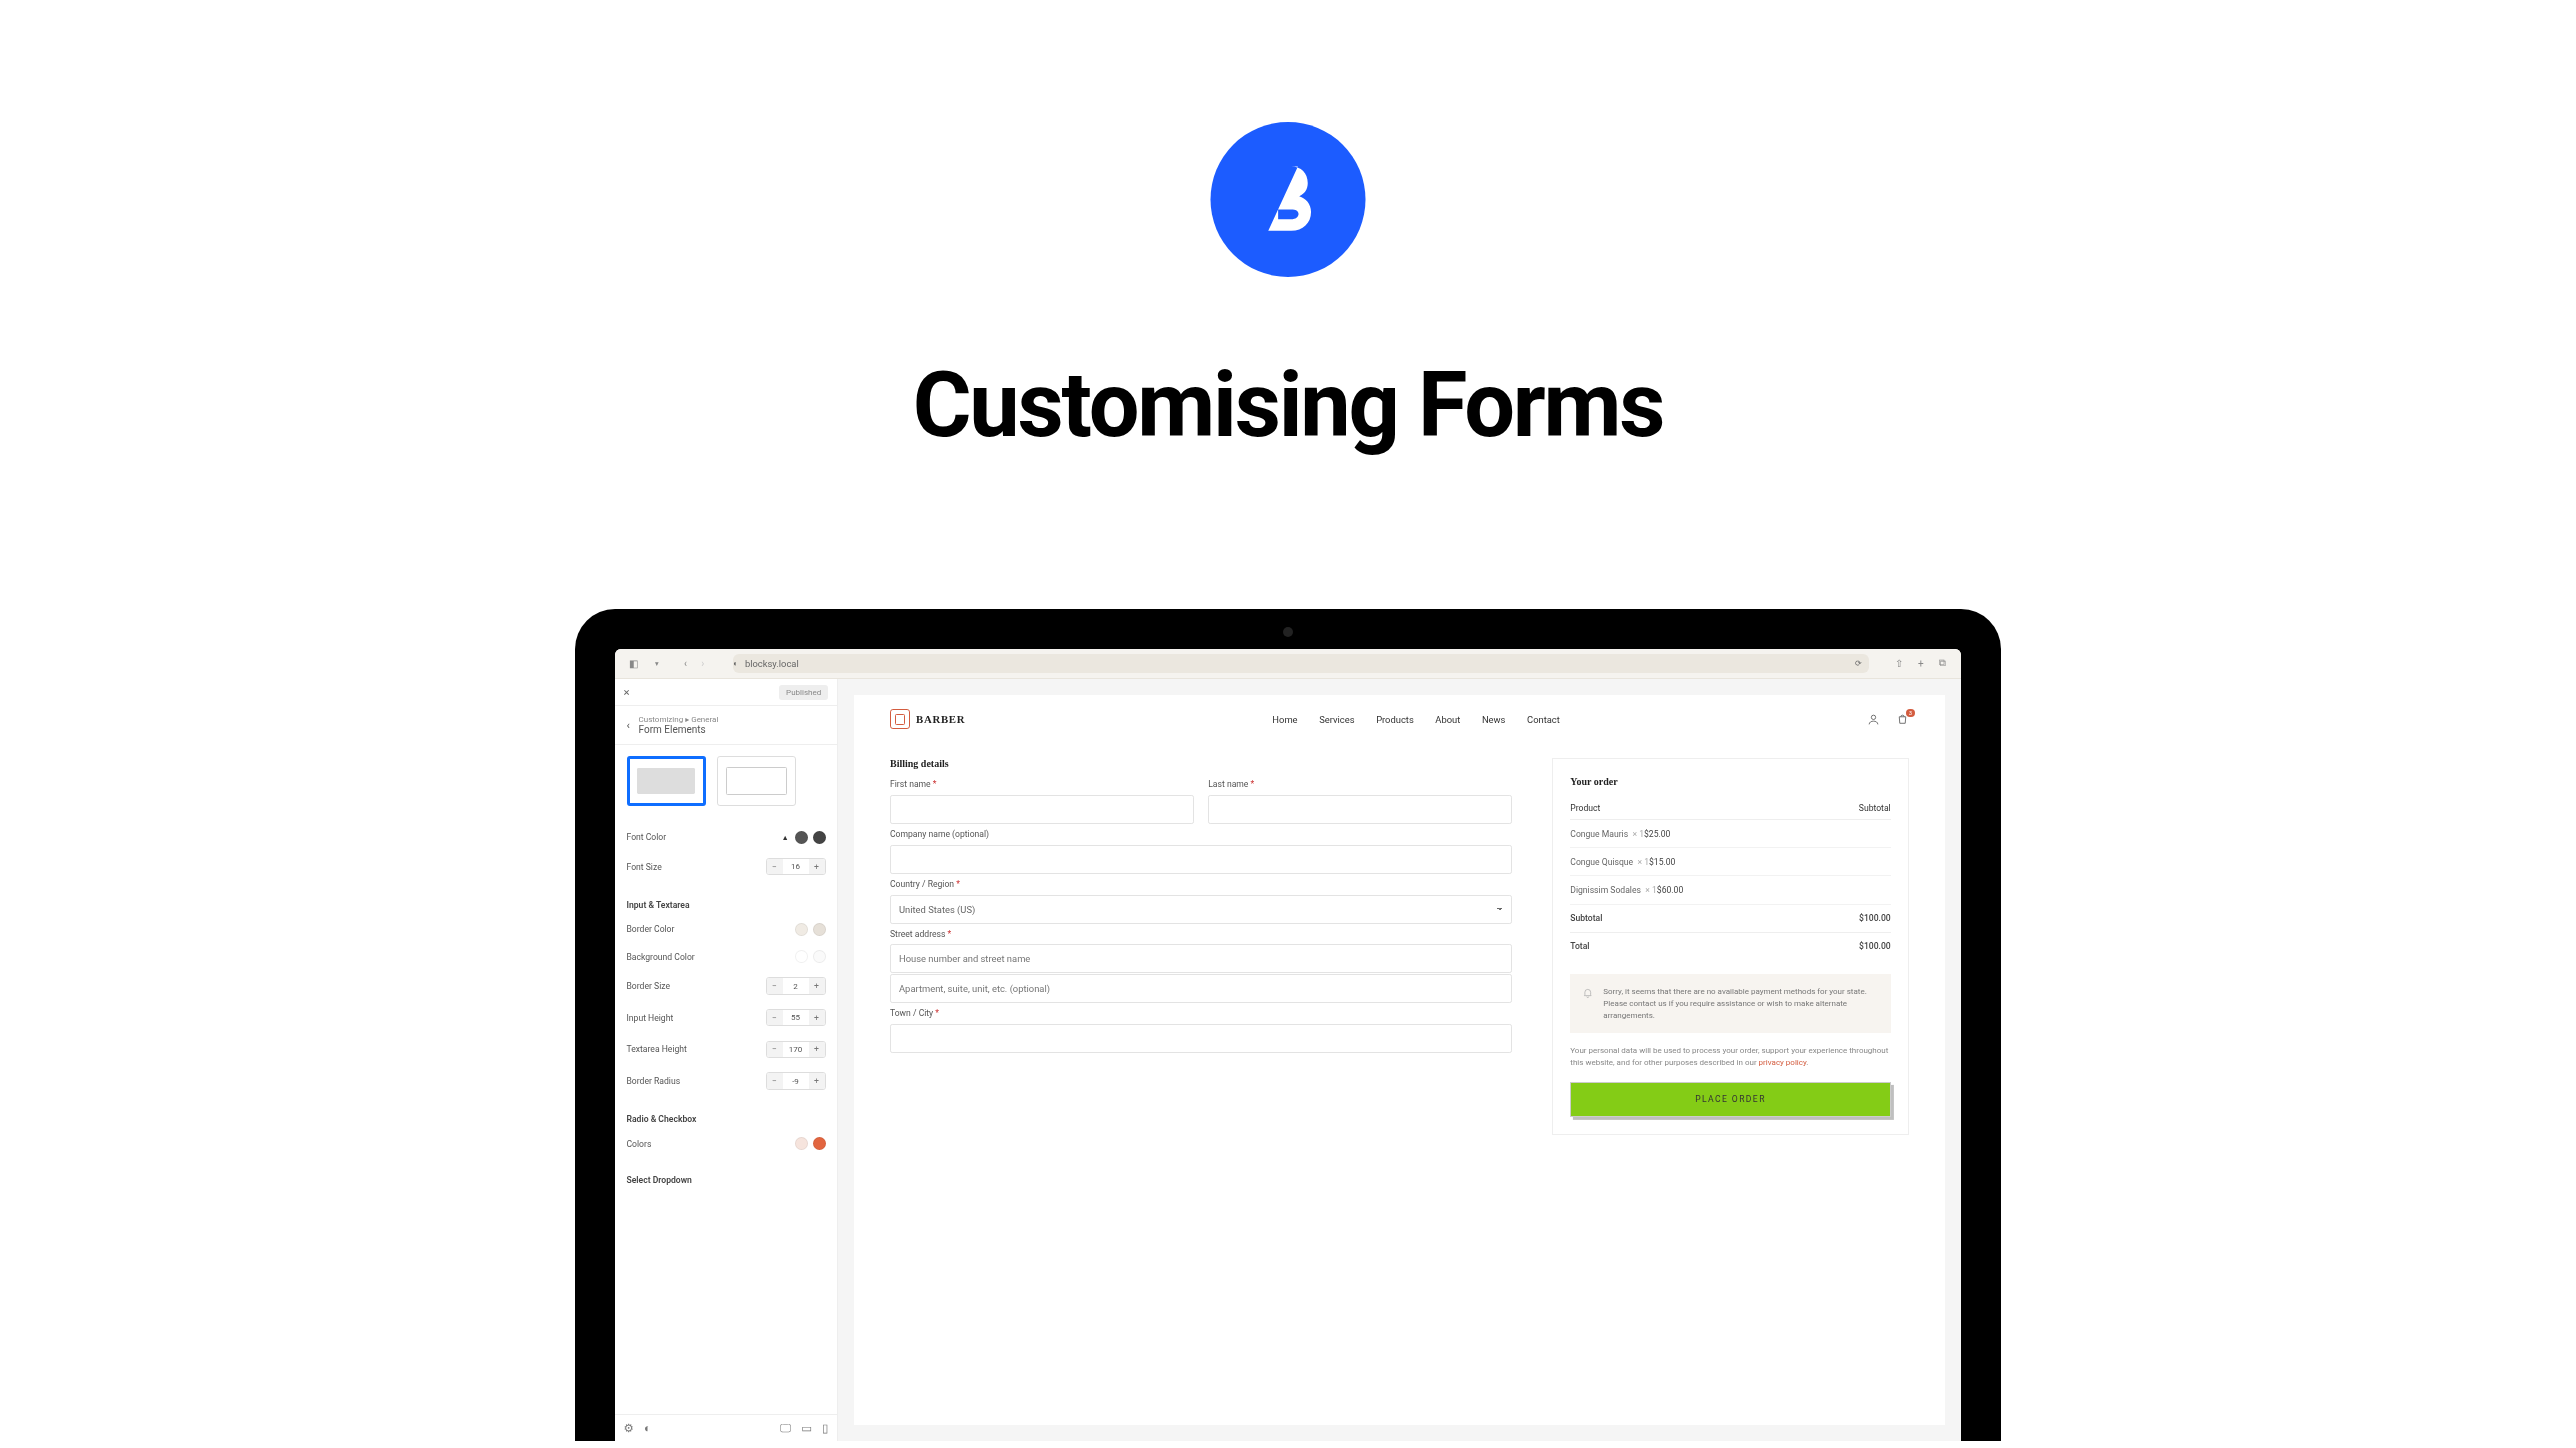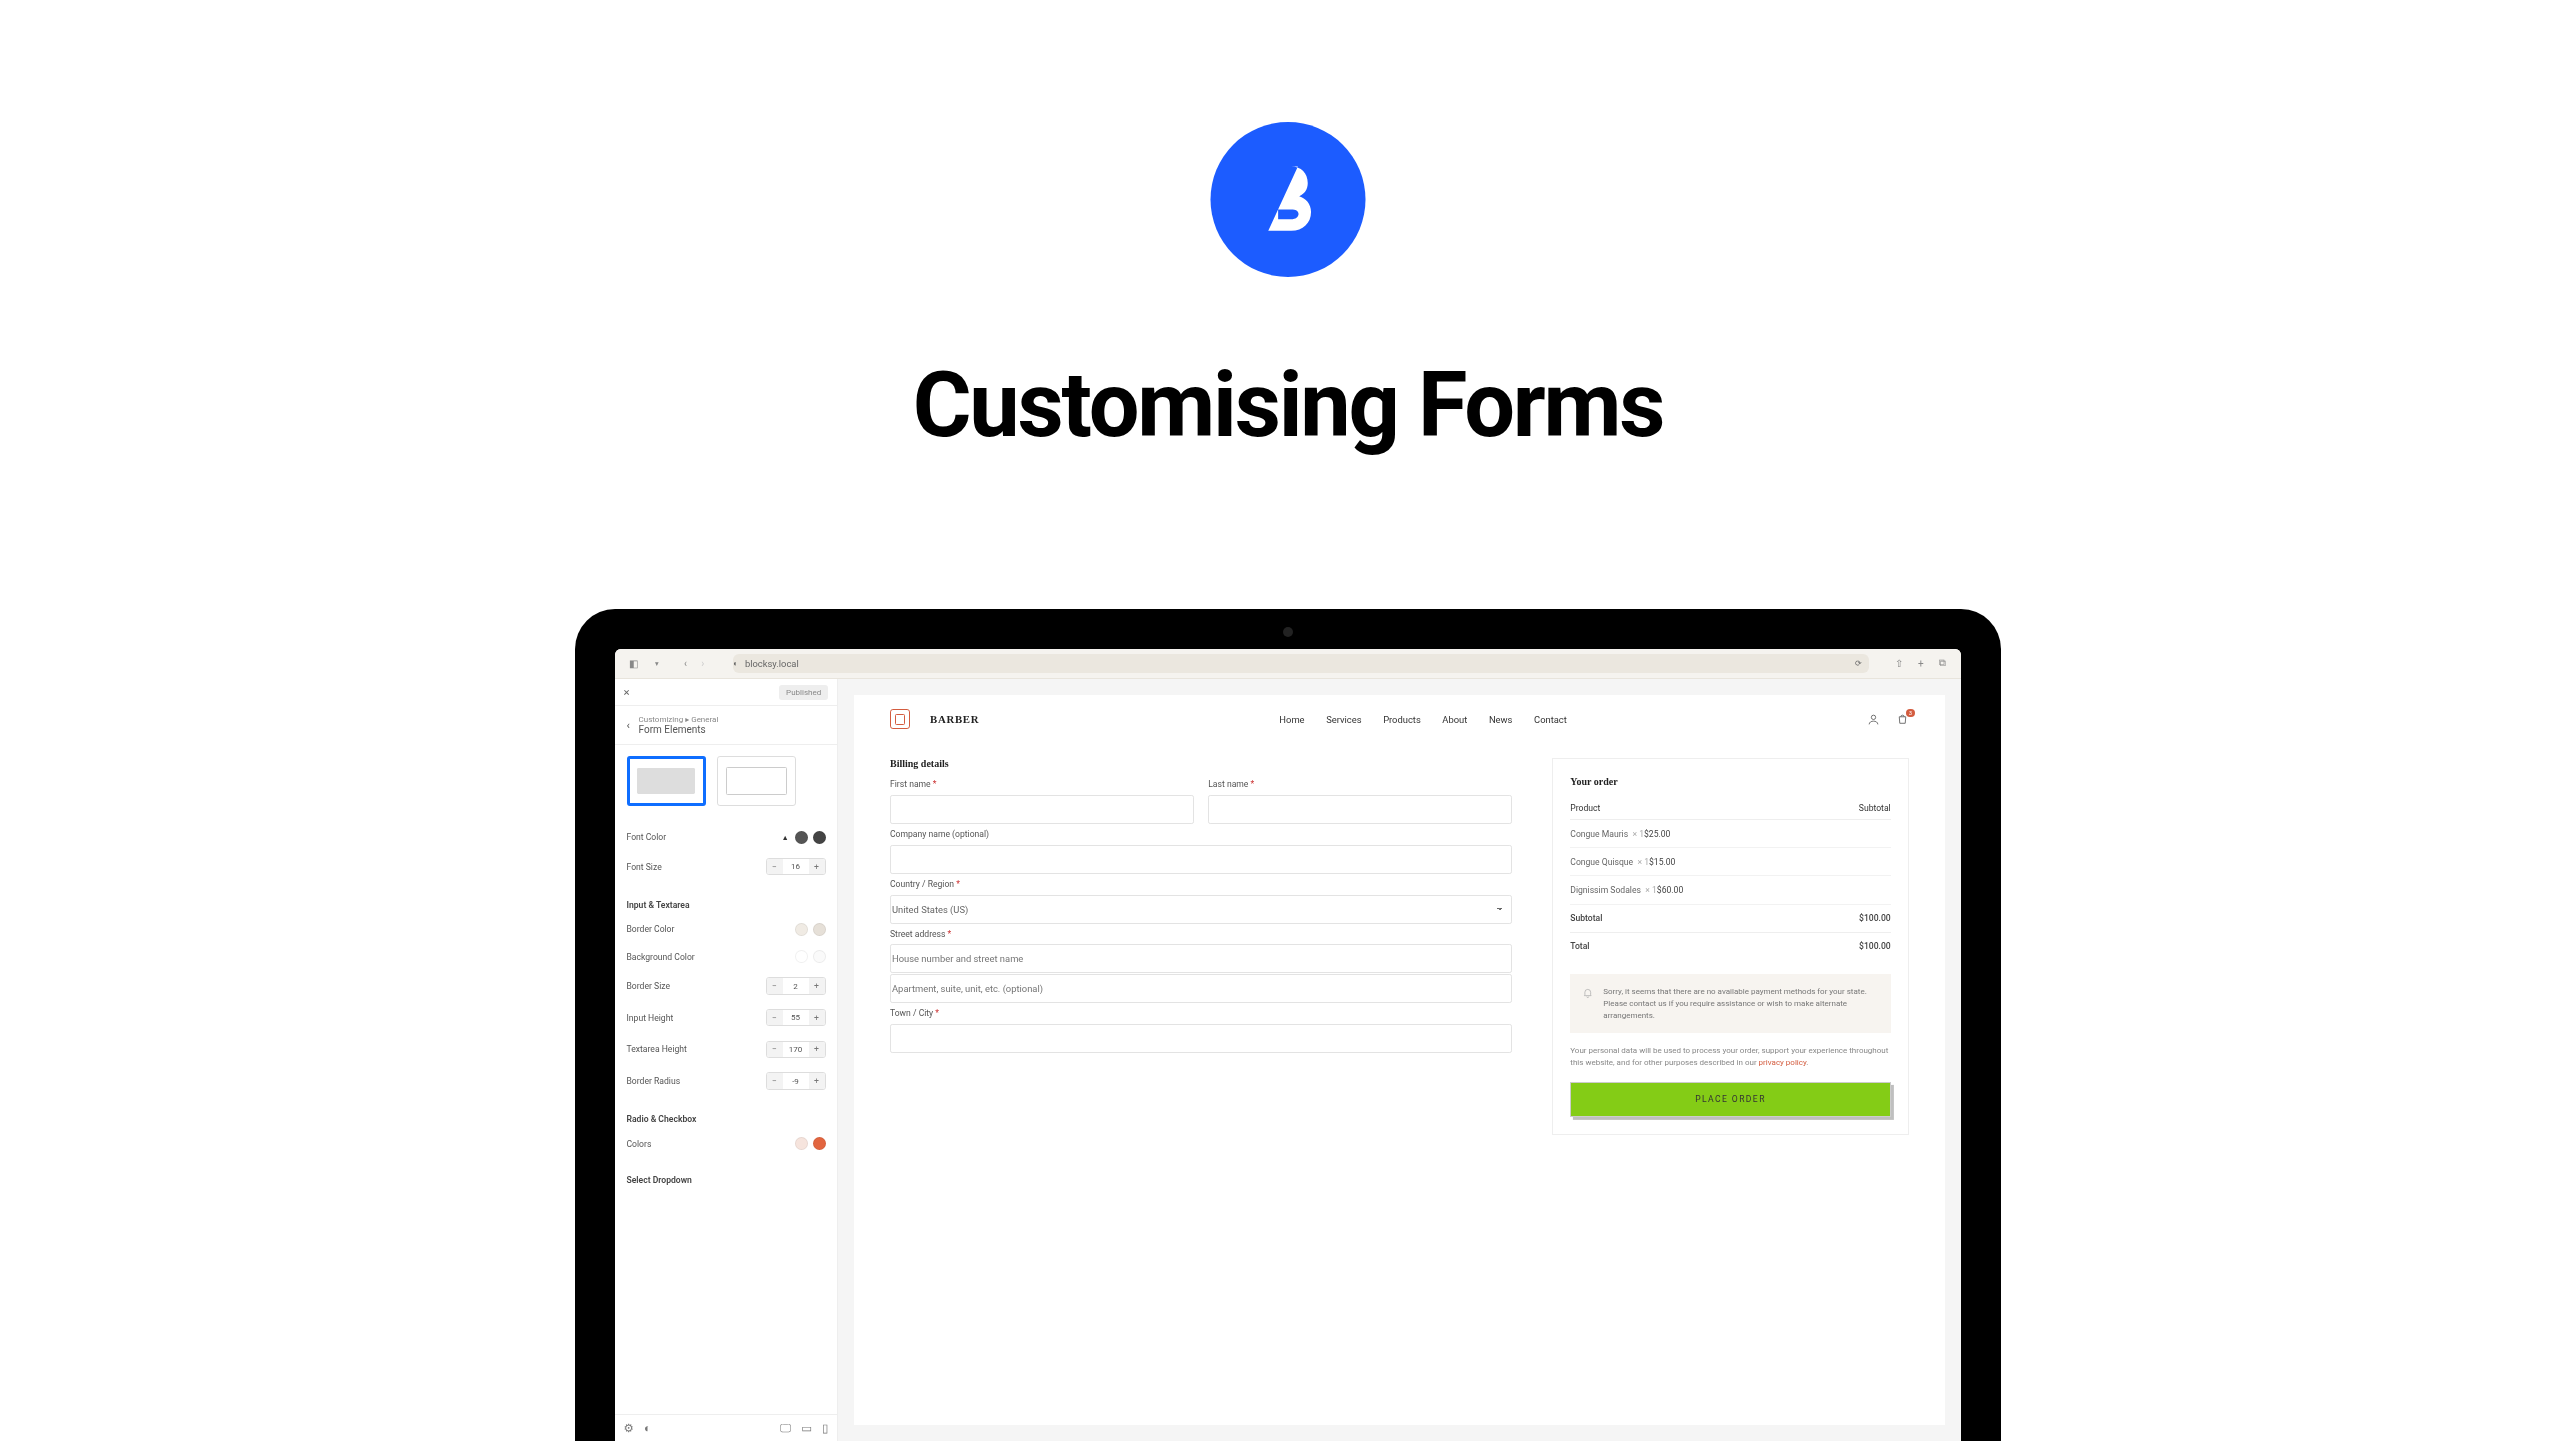--- a/index.html
+++ b/index.html
@@ -37,40 +37,40 @@
 .stepper{display:flex;align-items:center;border:0.7px solid #ddd;border-radius:2.9px;overflow:hidden;height:17.3px}
 .stepper button{width:16px;height:100%;border:none;background:#f3f3f3;color:#777;font-size:8.6px;cursor:pointer}
 .stepper input{width:26px;border:none;text-align:center;font-size:8px;color:#555;height:100%}
 .sb-group{margin-top:17.3px}
 .sb-group-title{font-size:8.6px;font-weight:600;color:#444;margin-bottom:5.8px}
 .sb-footer{border-top:0.7px solid #eee;display:flex;align-items:center;padding:5.8px 8.6px;gap:10px;color:#777}
 .sb-footer .spacer{flex:1}
 .preview{flex:1;background:#f5f5f5;padding:16px}
 .page{background:#fff;width:100%;height:100%;overflow:auto}
 .site-header{display:flex;align-items:center;padding:14.4px 36px;gap:14.4px}
-.brand{display:flex;align-items:center;gap:20px}
+.brand{display:flex;align-items:center;gap:6px}
 .brand-mark{width:20px;height:20px;border:1.4px solid #d35c3f;border-radius:2.9px;position:relative}
 .brand-mark::after{content:"";position:absolute;left:3.6px;top:3.6px;right:3.6px;bottom:3.6px;border:1.4px solid #d35c3f;border-radius:1.4px}
 .brand-name{font-weight:600;letter-spacing:0.7px;font-size:10.8px;color:#222;font-family:Georgia,serif}
 .nav{display:flex;gap:21.6px;margin-left:auto;margin-right:auto}
 .nav a{font-size:9.4px;color:#333;text-decoration:none}
 .head-icons{display:flex;gap:16px;align-items:center}
 .head-icons .ico{width:13px;height:13px;position:relative;color:#555}
 .cart-badge{position:absolute;top:-4.3px;right:-5.8px;width:8.6px;height:8.6px;border-radius:50%;background:#d35c3f;color:#fff;font-size:5.8px;display:flex;align-items:center;justify-content:center}
 .content{padding:14.4px 36px 29px;display:flex;flex-direction:column}
 .page-title{font-family:Georgia,serif;font-size:19px;font-weight:600;color:#222;margin-bottom:21.6px}
 .cols{display:flex;gap:40px}
 .col-left{flex:1}
 .col-right{width:357px}
 .sub-title{font-family:Georgia,serif;font-size:10px;font-weight:600;color:#222;margin-bottom:10px}
 .row2{display:flex;gap:14.4px}
 .field{flex:1;margin-bottom:5px}
 .field label{display:block;font-size:8.6px;color:#555;margin-bottom:5.8px}
 .req{color:#c33}
-.field input,.field select{width:100%;height:29px;border:0.7px solid #e3e3e3;border-radius:2.2px;padding:0 1px;font-size:9.4px;color:#666;background:#fff}
+.field input,.field select{width:100%;height:29px;border:0.7px solid #e3e3e3;border-radius:2.2px;padding:0 8px;font-size:9.4px;color:#666;background:#fff}
 .field select{appearance:none;background-image:linear-gradient(45deg,transparent 50%,#666 50%),linear-gradient(135deg,#666 50%,transparent 50%);background-position:calc(100% - 11.5px) 12.2px,calc(100% - 8.6px) 12.2px;background-size:2.9px 2.9px;background-repeat:no-repeat}
 .order-box{border:0.7px solid #eee;padding:17.3px}
 .order-table{width:100%;font-size:8.6px;color:#444}
 .ot-head{display:flex;justify-content:space-between;padding:5.8px 0;border-bottom:0.7px solid #eee;color:#333}
 .ot-row{display:flex;justify-content:flex-start;padding:8.6px 0;border-bottom:0.7px solid #f2f2f2}
 .ot-row .prod{color:#666}
 .ot-row .qty{color:#aaa;margin-left:4.3px}
 .ot-foot{display:flex;justify-content:space-between;padding:8.6px 0;font-weight:500}
 .notice{background:#f7f4f0;padding:11.5px;margin-top:14.4px;display:flex;gap:10px;font-size:8px;color:#777;line-height:1.5}
 .notice-icon{flex-shrink:0;width:11.5px;height:11.5px;margin-top:1.4px;color:#aaa}

